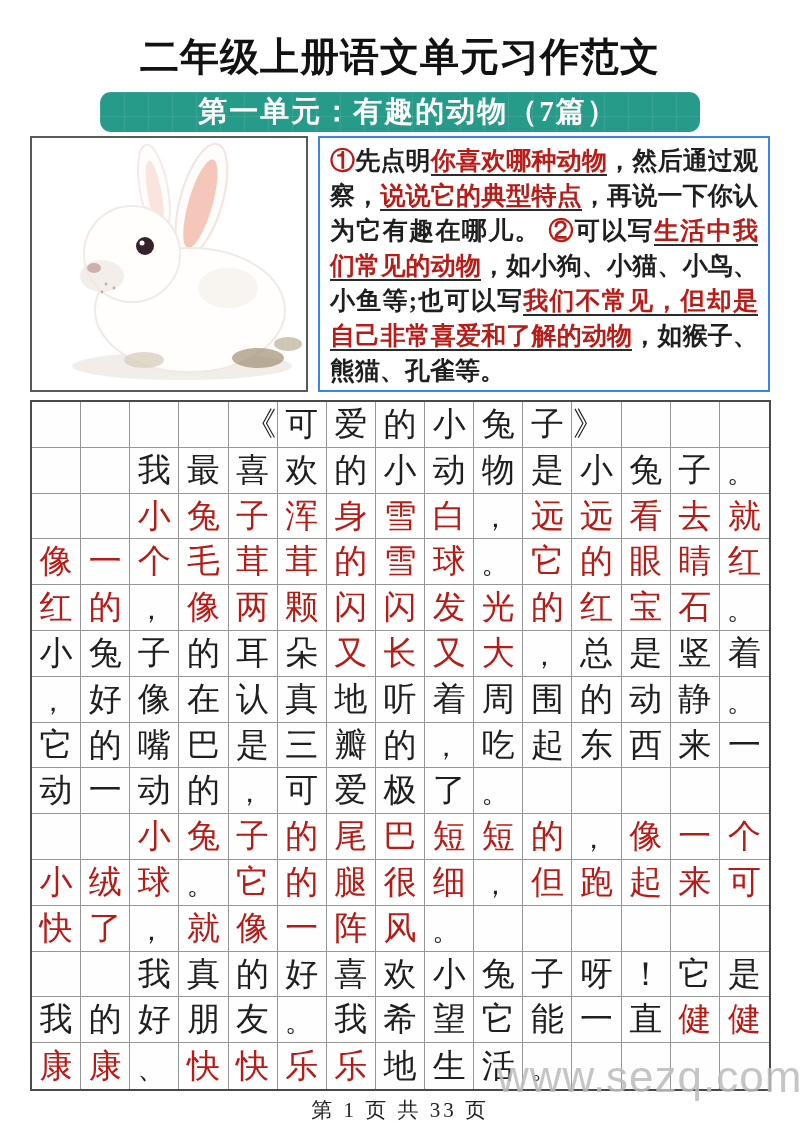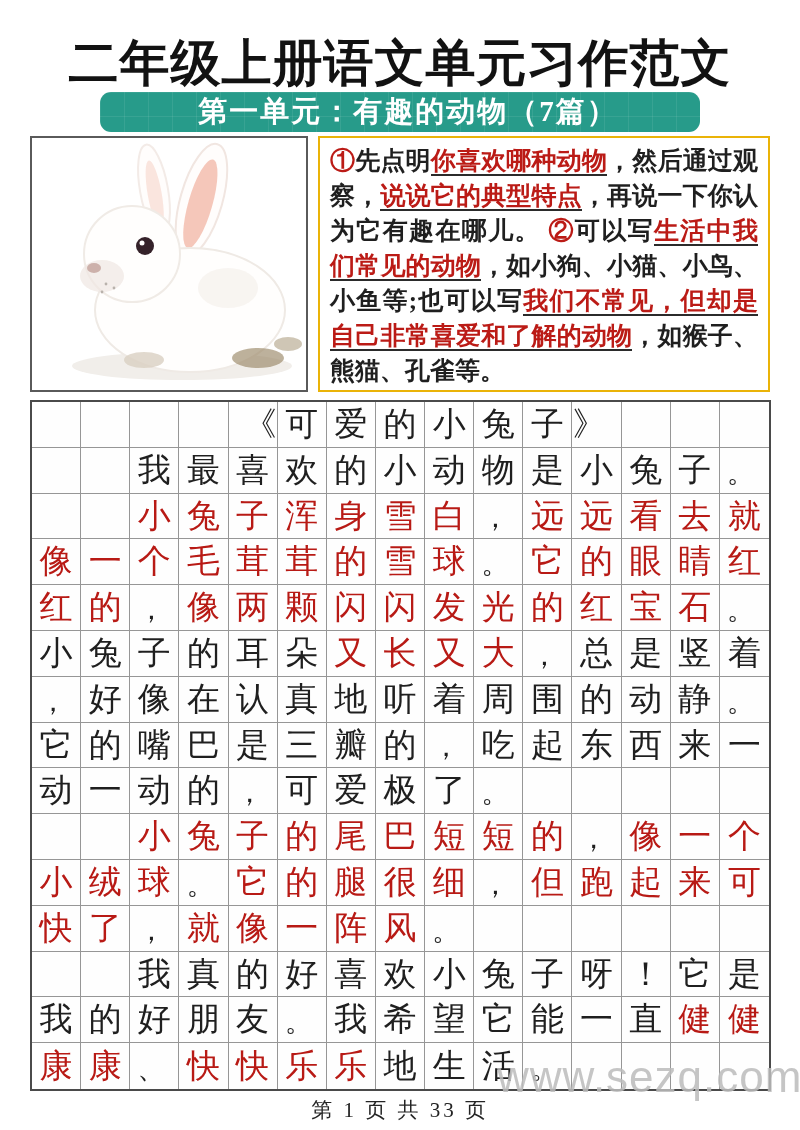--- a/index.html
+++ b/index.html
@@ -8,42 +8,42 @@
     position:relative;
     width:800px; height:1130px;
     font-family:"Liberation Serif","DejaVu Serif",serif;
     color:#1f1f1f;
     overflow:hidden;
   }
   
   .page-title {
     position:absolute; left:0; top:30px; width:800px;
     text-align:center;
-    font-size:50px; font-weight:900; letter-spacing:1px;
+    font-size:39px; font-weight:900; letter-spacing:1px;
     color:#121212;
   }
   .unit-banner {
     position:absolute; left:100px; top:92px; width:600px; height:40px;
     background-color:#279b8a;
     background-image:
       linear-gradient(rgba(255,255,255,.08) 1px, transparent 1px),
       linear-gradient(90deg, rgba(255,255,255,.08) 1px, transparent 1px);
     background-size:24px 24px;
     border-radius:11px;
     display:flex; align-items:center; justify-content:center;
     color:#ffffff; font-size:29px; font-weight:700; letter-spacing:2px;padding-left:16px;
   }
   
   .rabbit-panel {
     position:absolute; left:30px; top:136px; width:278px; height:256px;
     border:2px solid #5a5a5a; background:#ffffff;
   }
   .instructions-panel {
     position:absolute; left:318px; top:136px; width:452px; height:256px;
-    border:2px solid #eab308; background:#ffffff;
+    border:2px solid #3b82f6; background:#ffffff;
     padding:5px 10px 4px 10px;
     font-size:25px; line-height:35px; font-weight:600;
     text-align:justify;
   }
   .instructions-panel p { display:inline; }
   .instructions-panel span.red { color:#bb1b16; }
   .instructions-panel span.ul {
     border-bottom:2px solid #2b2b2b;
     padding-bottom:0px;
   }

